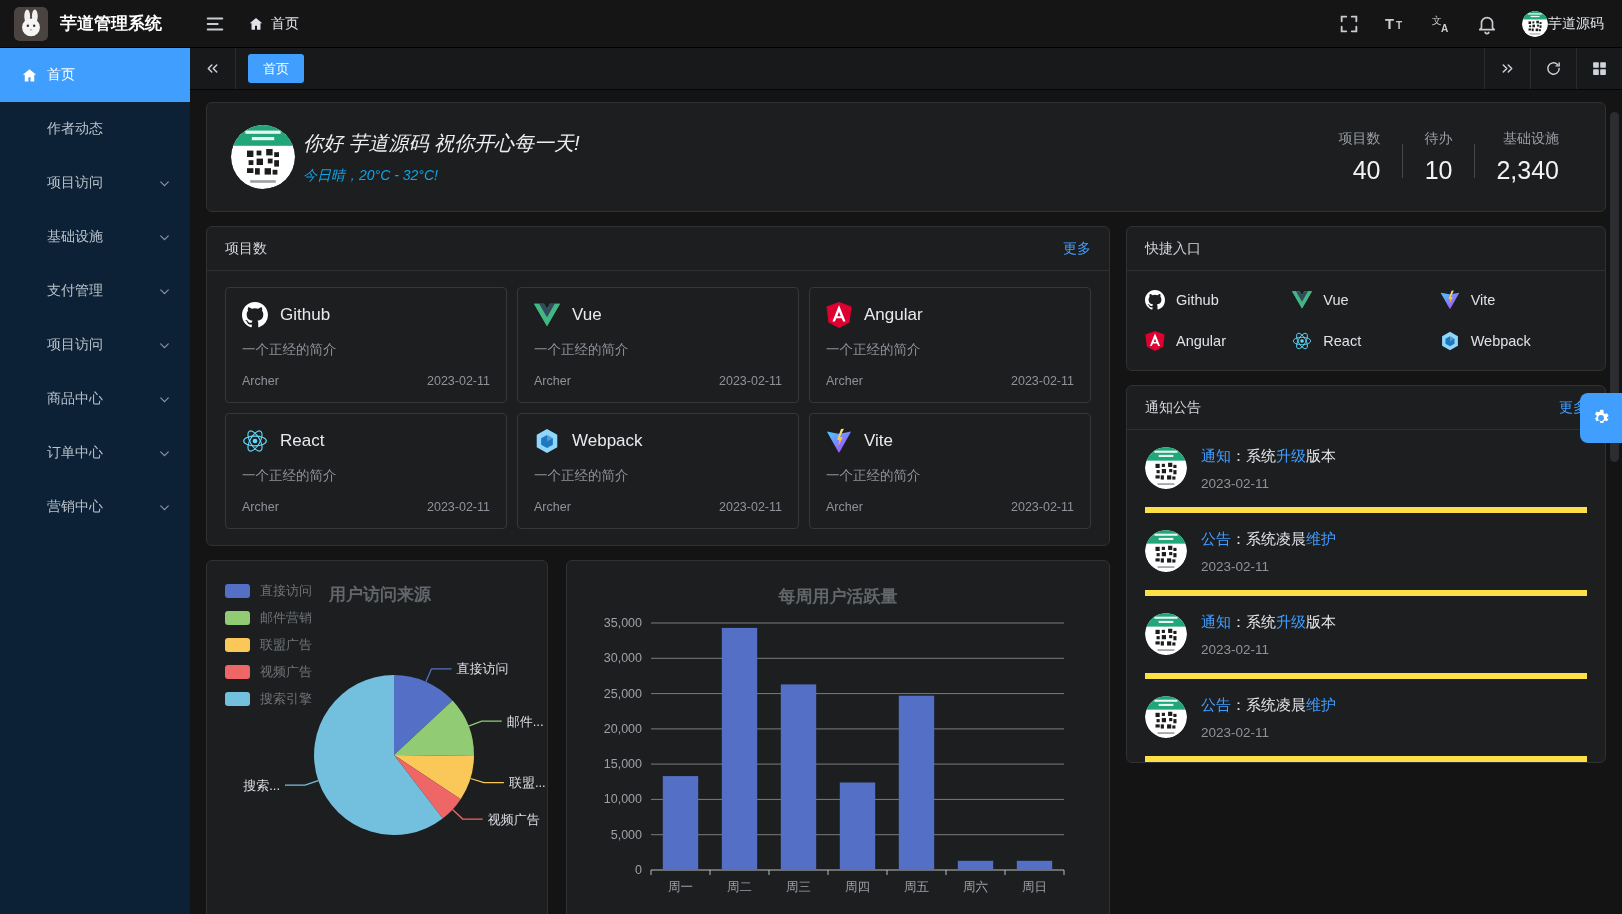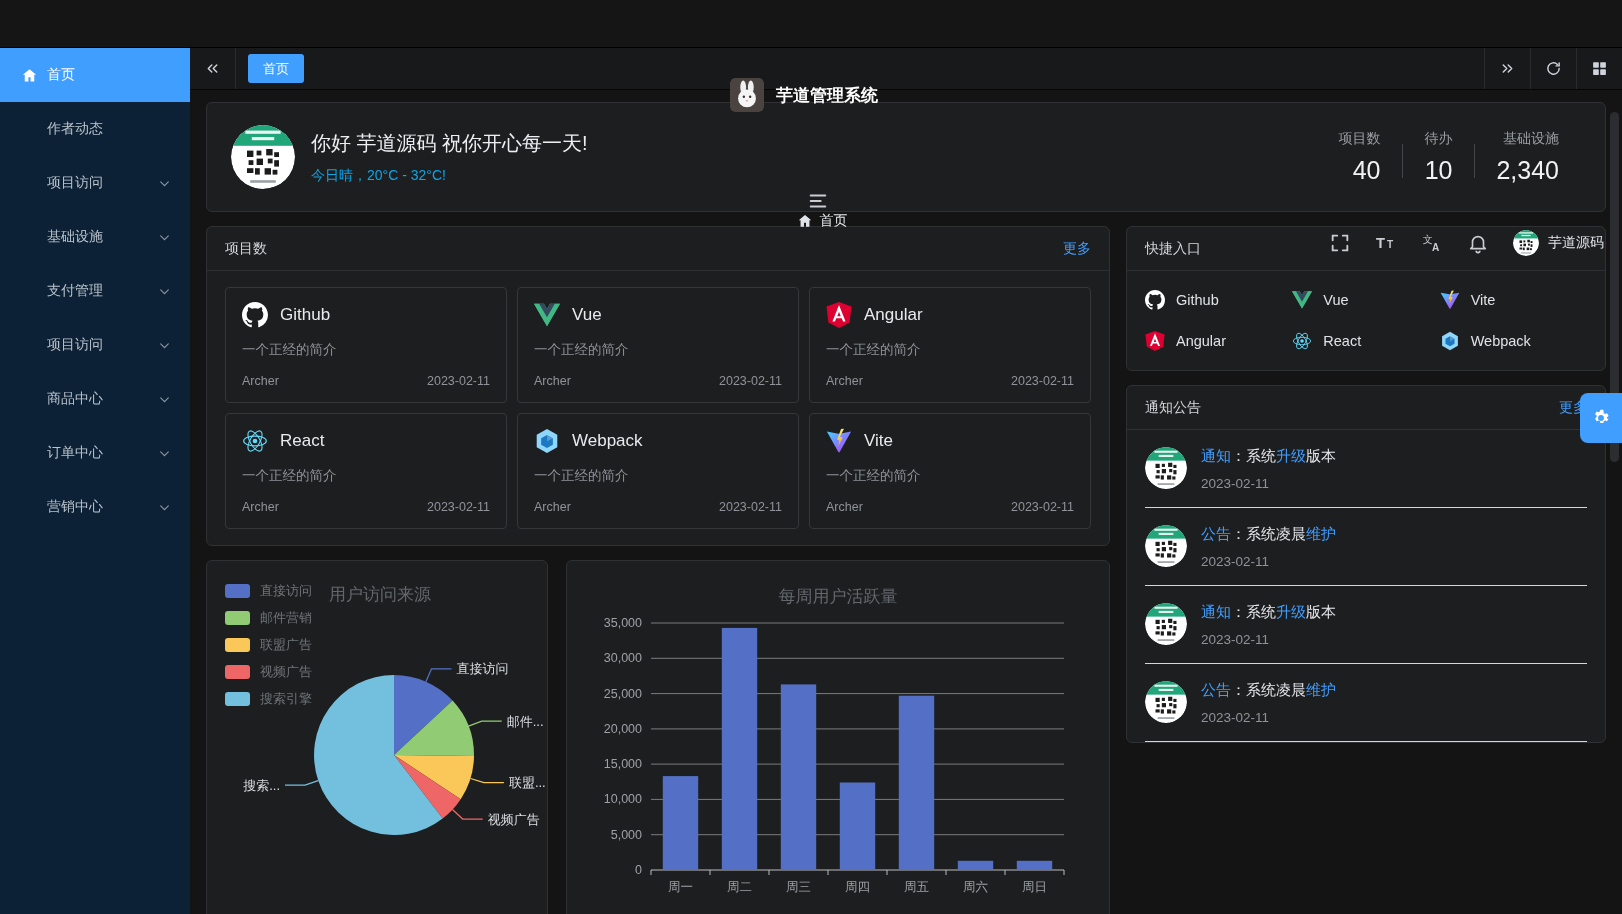--- a/index.html
+++ b/index.html
@@ -8,30 +8,30 @@
     position:relative; overflow:hidden;
     background:#141414; color:#e5eaf3;
     font-family:"Liberation Sans","DejaVu Sans",sans-serif;
   }
   svg { display:block; }
   .ico svg { width:100%; height:100%; }
 
   
   .topbar { position:absolute; top:0; left:0; right:0; height:48px;
     background:#151515; border-bottom:1px solid #000;
-    display:flex; align-items:center; z-index:30;flex-direction:column; }
+    display:flex; align-items:center; z-index:30; }
   .logo-zone { width:190px; display:flex; align-items:center; padding-left:14px; gap:12px; flex:0 0 190px; }
   .logo-img { width:34px; height:34px; border-radius:5px; overflow:hidden; flex:0 0 34px; }
   .app-title { font-size:17px; font-weight:bold; color:#fff; white-space:nowrap; }
   .tb-btn { width:22px; height:22px; color:#c9cdd2; cursor:pointer; }
   .collapse-btn { margin-left:14px; }
   .breadcrumb { display:flex; align-items:center; gap:7px; margin-left:22px; color:#e2e5e9; font-size:14px; }
   .bc-home { width:16px; height:16px; color:#dfe2e6; }
   .tb-right { margin-left:auto; display:flex; align-items:center; gap:24px; padding-right:18px; }
-  .tb-user { display:flex; align-items:center; gap:9px; cursor:pointer; }
+  .tb-user { display:flex; align-items:center; cursor:pointer; }
   .tb-avatar { width:26px; height:26px; border-radius:50%; overflow:hidden; }
   .tb-username { font-size:14px; color:#e2e5e9; }
 
   
   .sidebar { position:absolute; top:48px; left:0; bottom:0; width:190px;
     background:#0c2135; z-index:20; }
   .menu-item { position:relative; height:54px; display:flex; align-items:center;
     padding-left:47px; color:#bac3cc; font-size:14px; cursor:pointer; }
   .menu-item .mi-icon { position:absolute; left:21px; width:17px; height:17px; color:#fff; }
   .menu-item.active { background:#409eff; color:#fff; }
@@ -57,21 +57,21 @@
     padding:12px 16px; overflow:hidden; }
   .card { background:#1d1e20; border:1px solid #2f3134; border-radius:6px; }
   .card-header { height:44px; display:flex; align-items:center; justify-content:space-between;
     padding:0 18px; border-bottom:1px solid #2e3033; }
   .card-title { font-size:14px; color:#d3d6da; }
   .more-link { font-size:14px; color:#409eff; cursor:pointer; }
 
   
   .welcome { height:110px; display:flex; align-items:center; padding:0 24px; margin-bottom:14px; }
   .welcome-avatar { width:64px; height:64px; border-radius:50%; overflow:hidden; flex:0 0 64px; }
-  .welcome-text { margin-left:16px; }
+  .welcome-text { margin-left:8px;font-style:italic; }
   .greeting { font-size:20px; color:#eceef1; }
   .weather { font-size:14px; color:#0ea5e9; margin-top:10px; }
   .stats { margin-left:auto; display:flex; align-items:center; }
   .stat { text-align:right; padding:0 22px; position:relative; }
   .stat + .stat::before { content:""; position:absolute; left:0; top:14px; height:34px;
     border-left:1px solid #45474a; }
   .stat-label { font-size:14px; color:#9a9ea3; }
   .stat-value { font-size:25px; color:#f2f3f5; margin-top:8px;text-align:right; }
 
   .main-row { display:flex; gap:16px; }
@@ -85,41 +85,41 @@
   .proj-icon { width:26px; height:26px; flex:0 0 26px; }
   .proj-name { margin-left:12px; font-size:17px; color:#e8eaee; }
   .proj-desc { margin-top:13px; font-size:13.5px; color:#8f9399; }
   .proj-foot { margin-top:15px; display:flex; justify-content:space-between; font-size:12.5px; color:#8f9399; }
 
   
   .charts-row { display:flex; gap:18px; }
   .chart-card { position:relative; height:360px; overflow:hidden; }
   .pie-card { flex:0 0 342px; }
   .bar-card { flex:1; }
-  .chart-title { position:absolute; font-size:17px; font-weight:normal; color:#63676c; z-index:2; }
+  .chart-title { position:absolute; font-size:17px; font-weight:bold; color:#63676c; z-index:2; }
   .pie-title { left:122px; top:22px; }
   .bar-title { top:24px; left:0; right:0; text-align:center; }
   .legend { position:absolute; left:18px; top:21px; display:flex; flex-direction:column; gap:9px; z-index:2; }
   .legend-item { display:flex; align-items:center; cursor:pointer; }
   .legend-swatch { width:25px; height:14px; border-radius:3px; }
   .legend-label { margin-left:10px; font-size:13px; color:#6f7377; }
   .chart-plot { position:absolute; left:0; top:0; }
   .pie-plot { top:14px; }
   .bar-plot { left:6px; top:48px; }
 
   
   .shortcut-body { padding:19px 18px; display:grid; grid-template-columns:repeat(3,1fr); row-gap:21px; }
   .shortcut-item { display:flex; align-items:center; gap:11px; cursor:pointer; }
   .shortcut-icon { width:20px; height:20px; flex:0 0 20px; }
   .shortcut-label { font-size:14.5px; color:#dfe2e6; }
 
   
   .notice-list { padding:0 18px; }
   .notice-item { display:flex; align-items:flex-start; padding:17px 0 16px;
-    border-bottom:1px solid #fde047; cursor:pointer; }
+    border-bottom:6px solid #fde047; cursor:pointer; }
   .notice-avatar { width:42px; height:42px; border-radius:50%; overflow:hidden; flex:0 0 42px; }
   .notice-body { margin-left:14px; }
   .notice-title { font-size:15px; color:#e4e6ea; }
   .notice-title .hl { color:#409eff; }
   .notice-date { font-size:13.5px; color:#8f9399; margin-top:10px; }
 
   
   .gear-btn { position:absolute; right:0; top:393px; width:42px; height:50px;
     background:#409eff; border-radius:8px 0 0 8px; display:flex; align-items:center;
     justify-content:center; color:#fff; cursor:pointer; z-index:40; }

